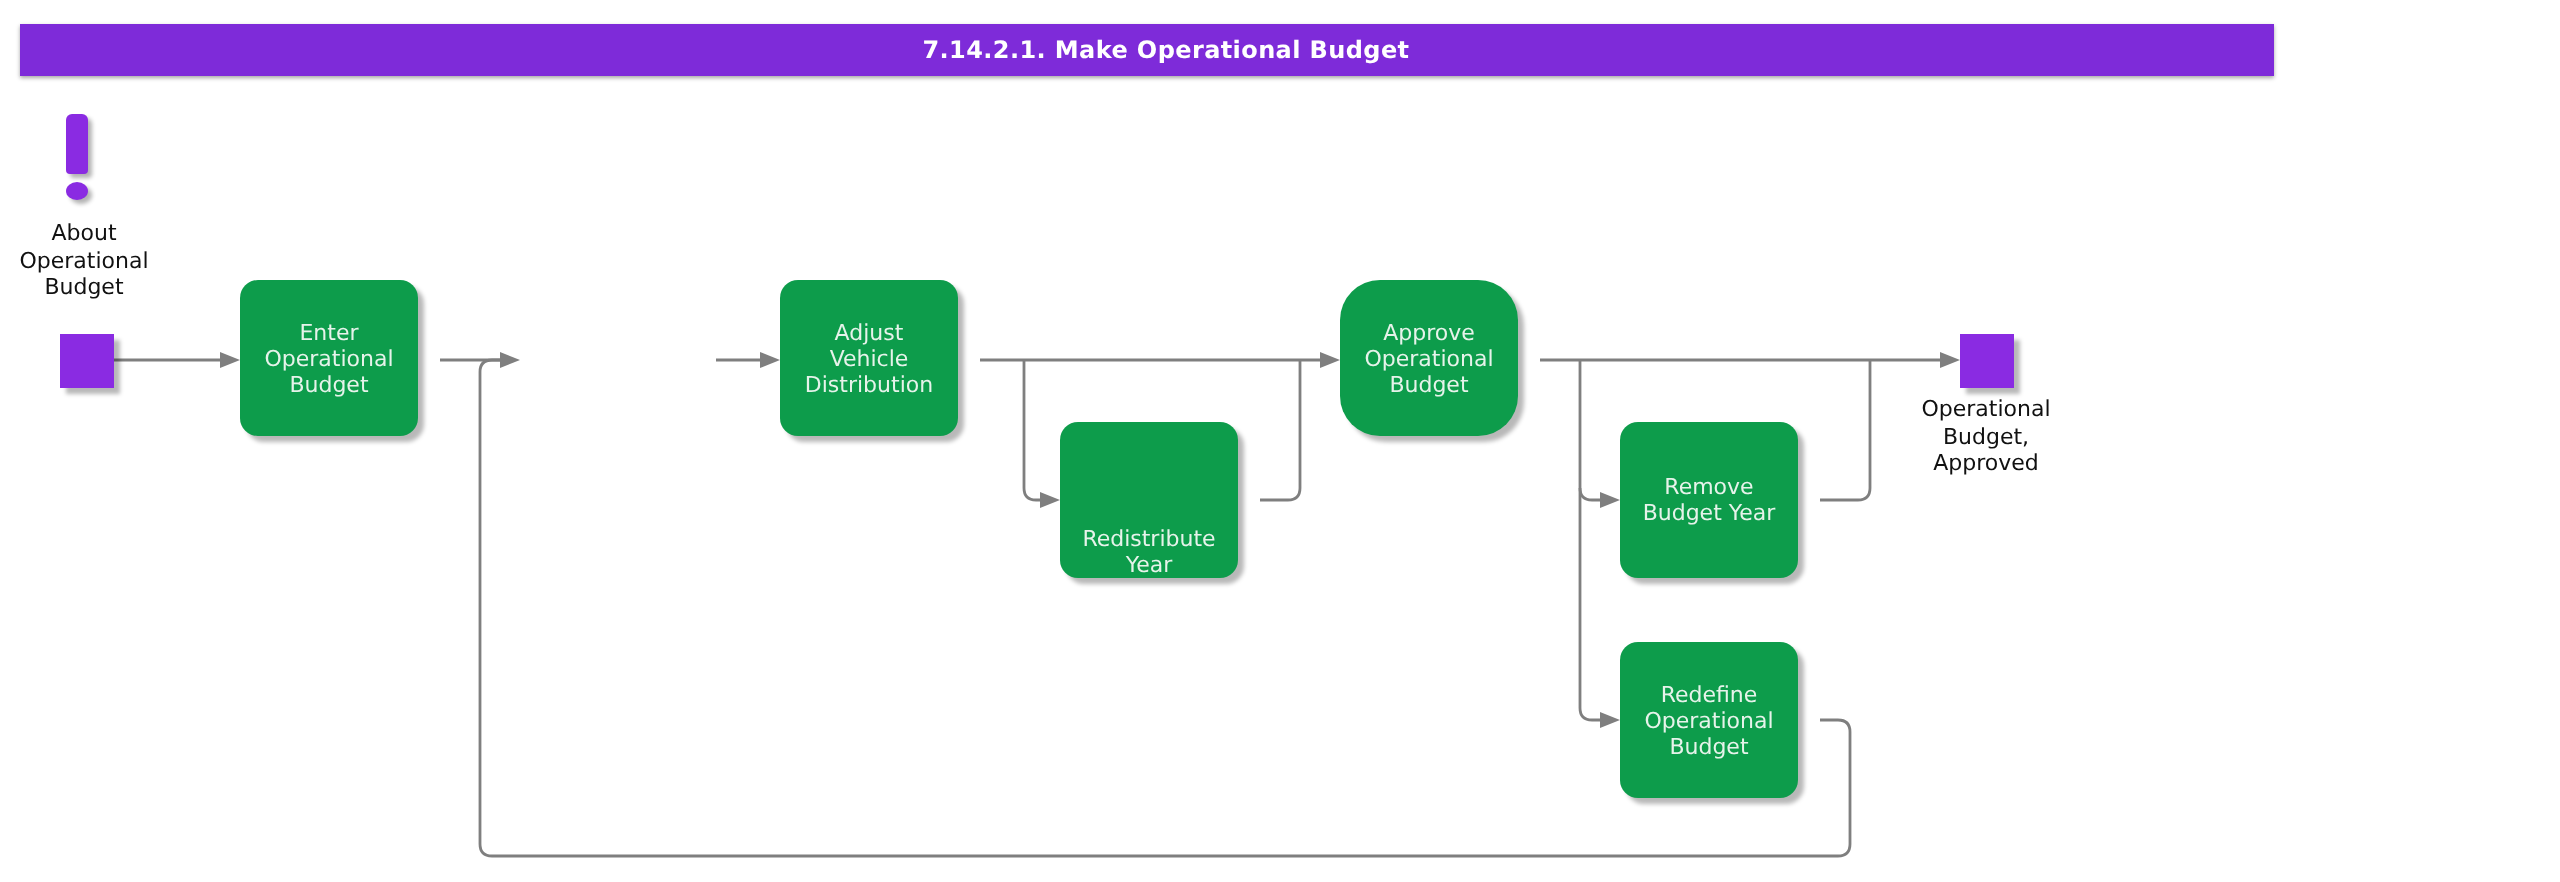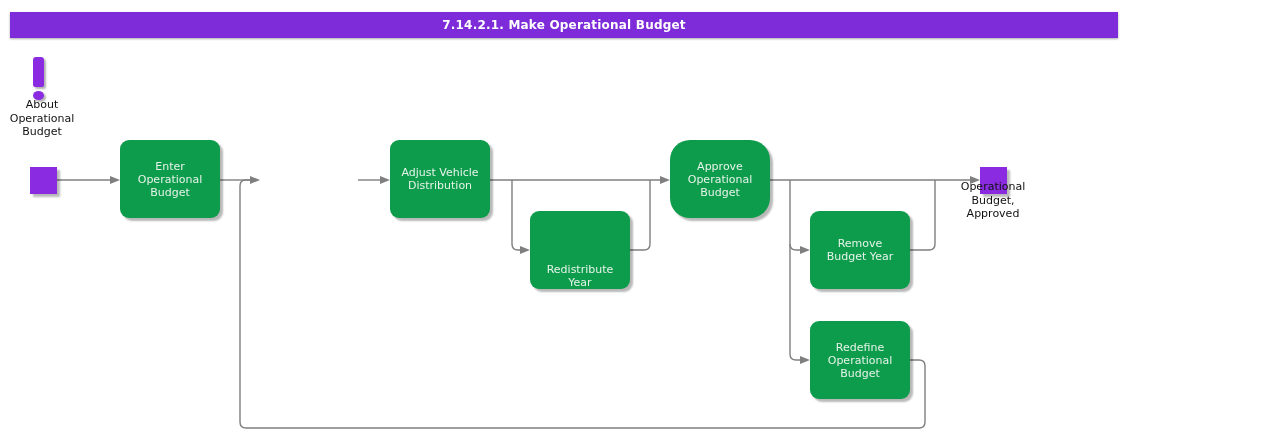--- a/index.html
+++ b/index.html
@@ -10,36 +10,36 @@
     background: #ffffff;
     font-family: "DejaVu Sans", "Liberation Sans", sans-serif;
     overflow: hidden;
   }
   .titlebar {
     position: absolute;
     left: 10px; top: 12px;
     width: 1108px; height: 26px;
     background: #7E2BD9;
     box-shadow: 0 1px 2px rgba(0,0,0,0.35);
-    display: flex; align-items: center; justify-content: center;
+    display: flex; align-items: center; justify-content: center; padding-left: 19px;
   }
   .titlebar span {
     color: #ffffff;
     font-size: 12px;
     font-weight: bold;
     letter-spacing: 0.2px;
   }
   svg.connectors {
     position: absolute;
     left: 0; top: 0;
     width: 1280px; height: 441px;
   }
   .node {
     position: absolute;
-    width: 100px; height: 78px;
+    width: 89px; height: 78px;
     background: #0D9C4B;
     border-radius: 9px;
     box-shadow: 3px 3px 2px rgba(0,0,0,0.28);
     display: flex; align-items: center; justify-content: center;
     text-align: center;
     color: #E6F3EA;
     font-size: 11px;
     line-height: 13px;
     padding: 0 7px;
     box-sizing: border-box;
@@ -120,21 +120,21 @@
       <polygon points="530,250 520,246 520,254"></polygon>
       <polygon points="670,180 660,176 660,184"></polygon>
       <polygon points="810,250 800,246 800,254"></polygon>
       <polygon points="810,360 800,356 800,364"></polygon>
       <polygon points="980,180 970,176 970,184"></polygon>
     </g>
   </svg>
 
   <div class="excl-bar"></div>
   <div class="excl-dot"></div>
-  <div class="icon-label" style="left:0px; top:98px;">About Operational Budget</div>
+  <div class="icon-label" style="left:0px; top:110px;">About Operational Budget</div>
 
   <div class="artifact" style="left:30px; top:167px;"></div>
 
   <div class="node" style="left:120px; top:140px;">
     <span>Enter Operational Budget</span>
   </div>
   <div class="node" style="left:390px; top:140px;">
     <span>Adjust Vehicle Distribution</span>
   </div>
   <div class="node" style="left:530px; top:211px;align-items:flex-end;">
@@ -144,15 +144,15 @@
     <span>Approve Operational Budget</span>
   </div>
   <div class="node" style="left:810px; top:211px;">
     <span>Remove Budget Year</span>
   </div>
   <div class="node" style="left:810px; top:321px;">
     <span>Redefine Operational Budget</span>
   </div>
 
   <div class="artifact" style="left:980px; top:167px;"></div>
-  <div class="icon-label" style="left:951px; top:180px;">Operational Budget, Approved</div>
+  <div class="icon-label" style="left:951px; top:198px;">Operational Budget, Approved</div>
 
 </div>
 
 </body></html>

